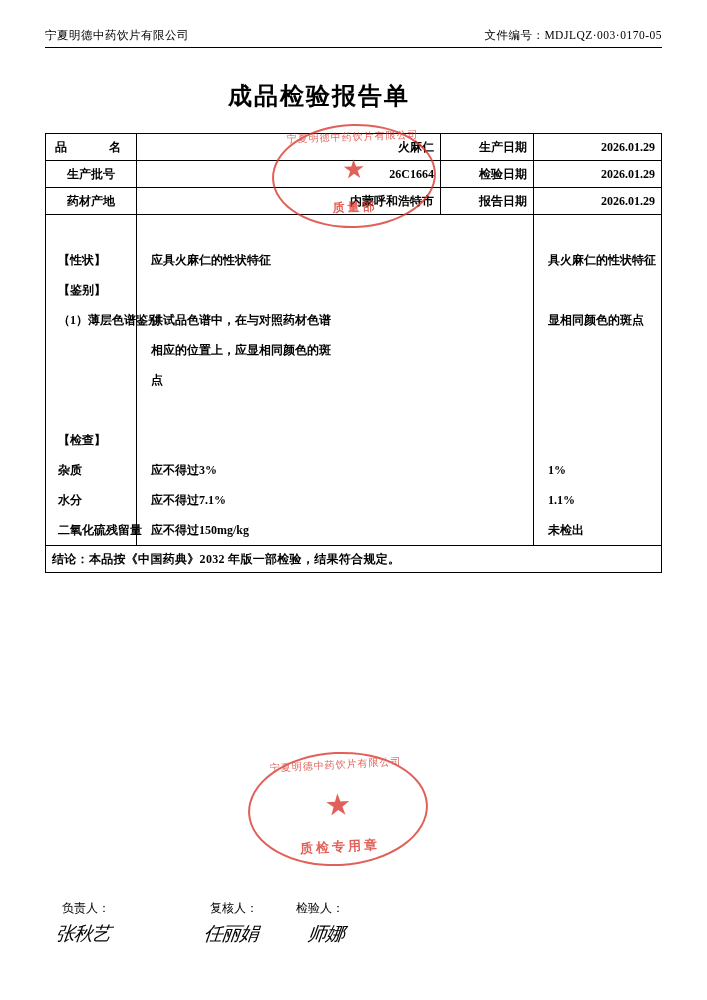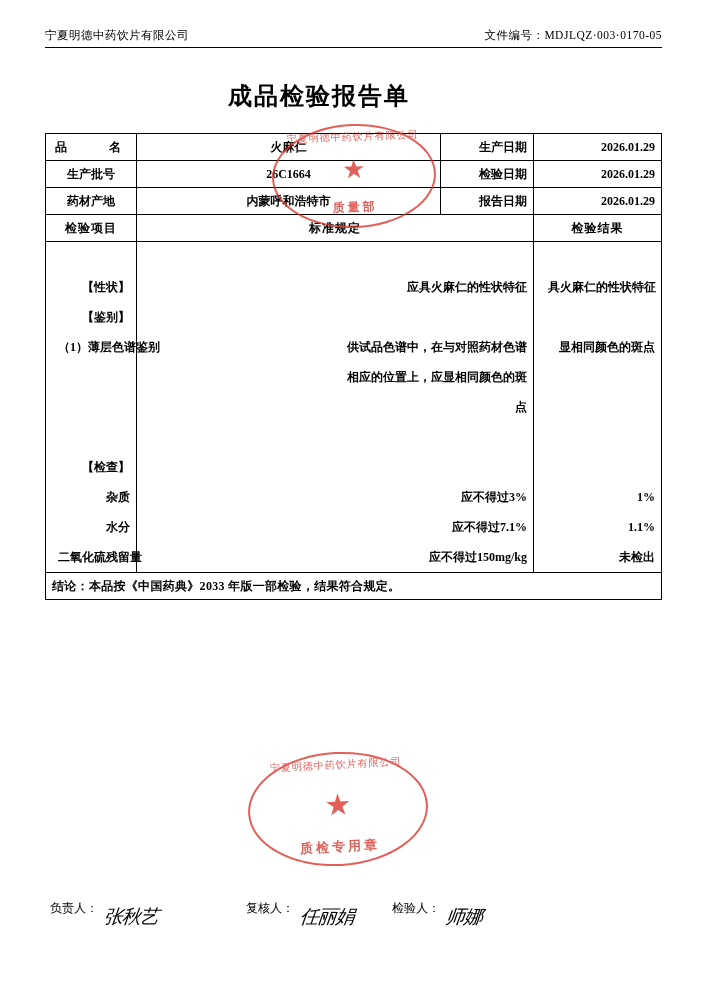--- a/index.html
+++ b/index.html
@@ -71,21 +71,21 @@
   .lbl {
     width: 78px;
     text-align: center;
     letter-spacing: 0px;
     white-space: nowrap;
   }
   .lbl-spaced {
     letter-spacing: 6px;
     padding-left: 10px;
   }
-  .val-left { text-align: center; padding-left: 8px; }
+  .val-left { text-align: right; padding-left: 8px; }
   .lbl2 {
     width: 80px;
     text-align: right;
     white-space: nowrap;
   }
   .val2 {
     width: 115px;
     text-align: right;
     padding-left: 10px;
   }
@@ -112,21 +112,20 @@
     height: 600px;
     padding-top: 8px;
     position: relative;
   }
   .c1 { width: 200px; }
   .c2 { width: 235px; }
   .c3 { width: 182px; }
 
   .item-list {
     font-size: 12px;
-    text-align: right;
   }
   .item-list .line {
     height: 30px;
     line-height: 30px;
     white-space: nowrap;
     padding-left: 6px;
   }
   .col2 .line, .col3 .line { padding-left: 8px; }
 
   
@@ -142,20 +141,22 @@
   .sign-row {
     position: absolute;
     left: 45px;
     top: 900px;
     width: 617px;
     display: flex;
     font-size: 12px;
   }
   .sign-block {
     display: flex;
+    align-items: flex-end;
+    flex-direction: column;
   }
   .sign-block .sig-label { white-space: nowrap; }
   .sign-block .sig-name {
     font-family: "DejaVu Serif", serif;
     font-style: italic;
     font-size: 19px;
     margin-left: 6px;
     position: relative;
     top: 4px;
     letter-spacing: -1px;
@@ -246,25 +247,20 @@
         <td class="val-left">26C1664</td>
         <td class="lbl2">检验日期</td>
         <td class="val2">2026.01.29</td>
       </tr>
       <tr>
         <td class="lbl">药材产地</td>
         <td class="val-left">内蒙呼和浩特市</td>
         <td class="lbl2">报告日期</td>
         <td class="val2">2026.01.29</td>
       </tr>
-      <tr class="colhead">
-        <td class="c1" colspan="1">检验项目</td>
-        <td class="c2" colspan="2">标准规定</td>
-        <td class="c3" colspan="1">检验结果</td>
-      </tr>
       <tr class="body-row">
         <td class="c1">
           <div class="item-list col1">
             <div class="line"></div>
             <div class="line">【性状】</div>
             <div class="line">【鉴别】</div>
             <div class="line">（1）薄层色谱鉴别</div>
             <div class="line"></div>
             <div class="line"></div>
             <div class="line"></div>
@@ -299,21 +295,21 @@
             <div class="line"></div>
             <div class="line"></div>
             <div class="line"></div>
             <div class="line">1%</div>
             <div class="line">1.1%</div>
             <div class="line">未检出</div>
           </div>
         </td>
       </tr>
       <tr class="concl">
-        <td colspan="4">结论：本品按《中国药典》2033 年版一部检验，结果符合规定。</td>
+        <td colspan="4">结论：本品按《中国药典》2032 年版一部检验，结果符合规定。</td>
       </tr>
     </tbody>
   </table>
 
   <div class="sign-row">
     <div class="sign-block sb1">
       <span class="sig-label">负责人：</span>
       <span class="sig-name">张秋艺</span>
     </div>
     <div class="sign-block sb2">

